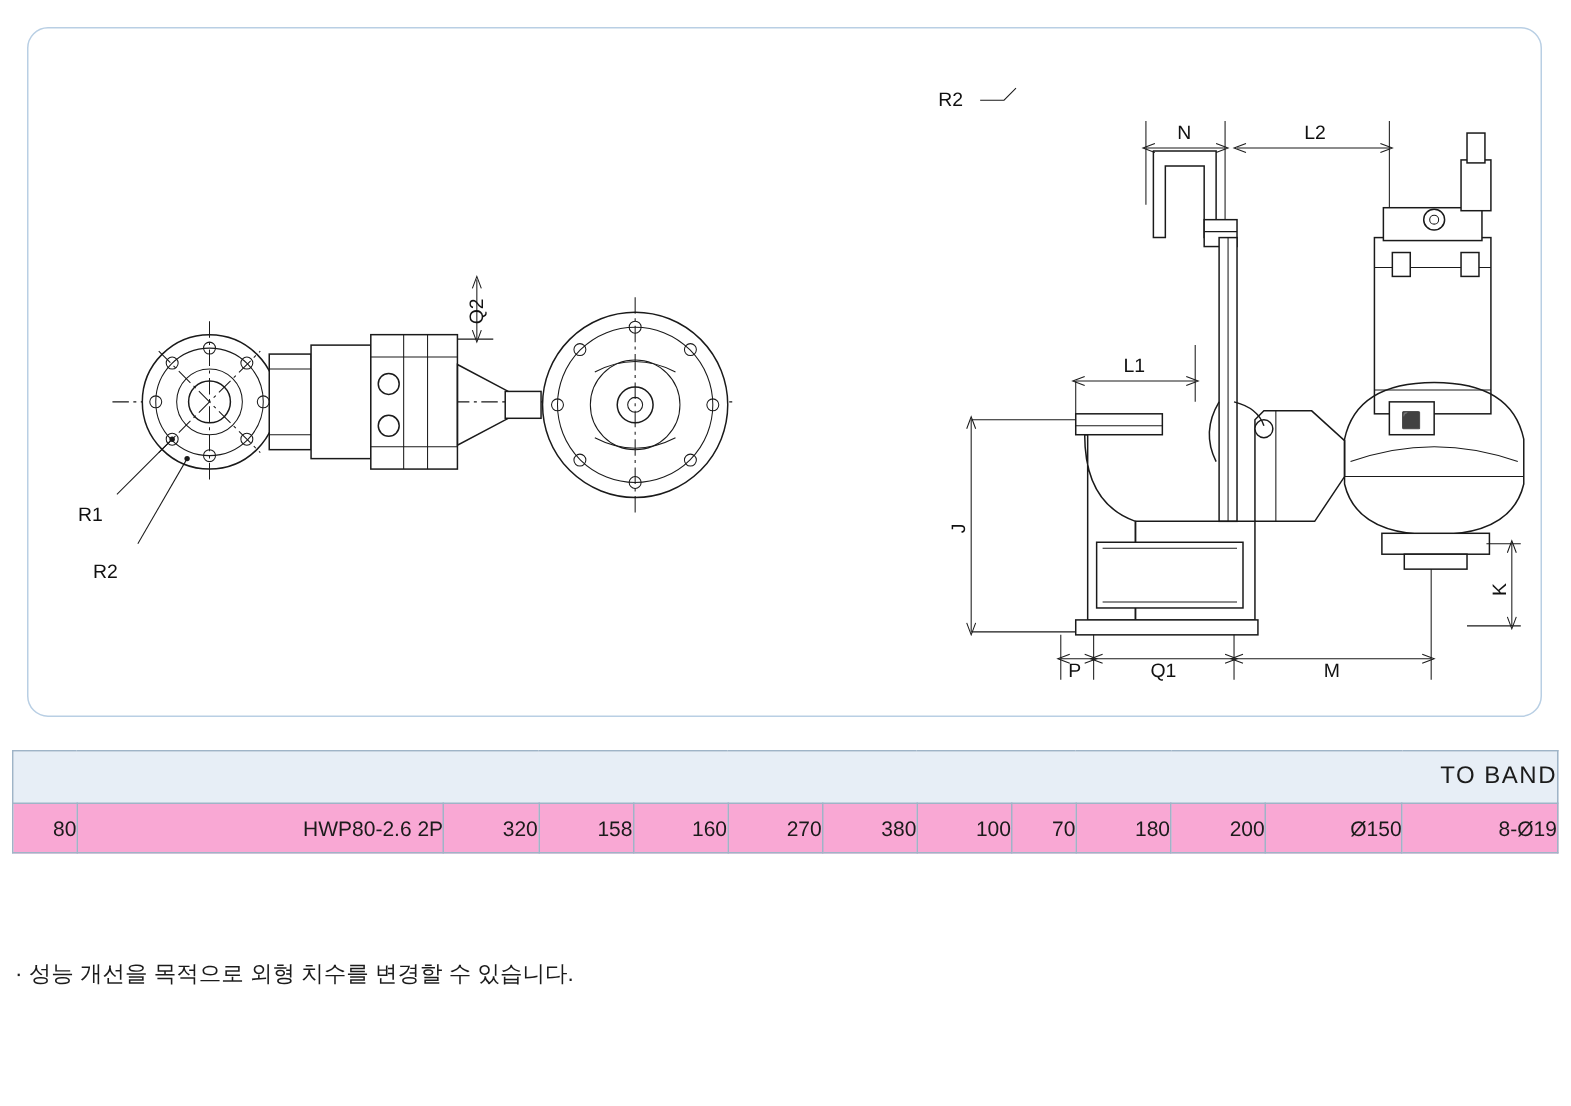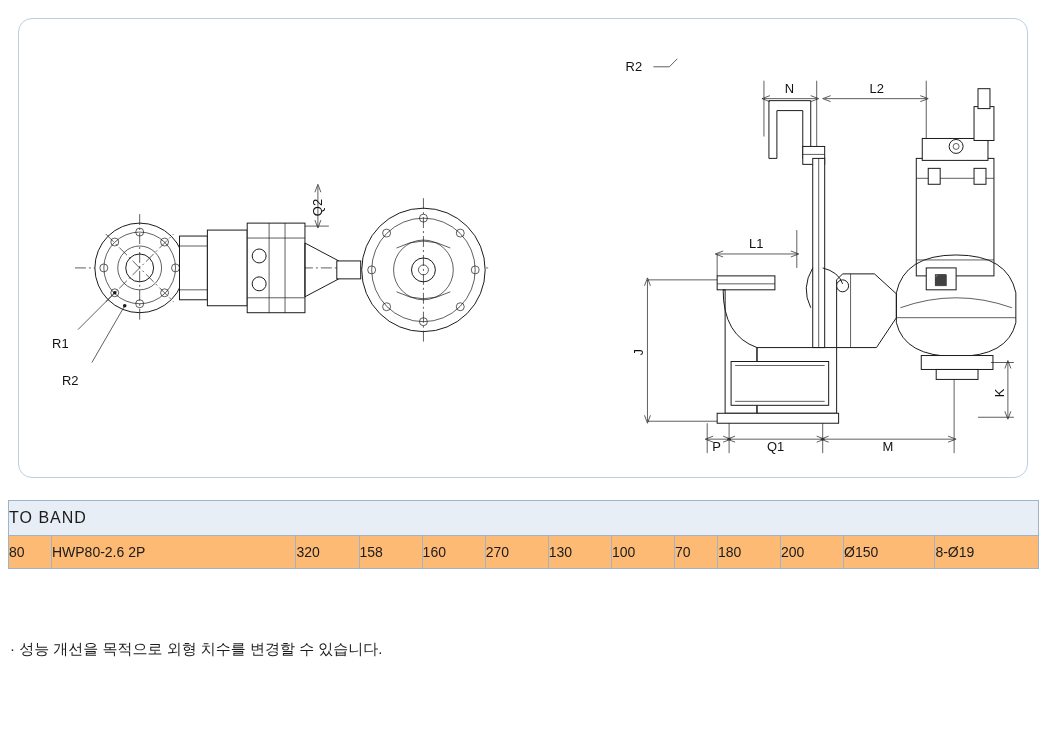--- a/index.html
+++ b/index.html
@@ -39,21 +39,21 @@
   #spec-table {
     position: absolute;
     left: 8px;
     top: 500px;
     width: 1031px;
     border-collapse: collapse;
     font-size: 14px;
   }
   #spec-table th, #spec-table td {
     border: 1px solid #9fb4c7;
-    text-align: left;
+    text-align: right;
     vertical-align: middle;
     padding: 0;
     color: #1b1b1b;
     font-weight: normal;
     margin-top: 36px;
   }
   .title-row th {
     background: #e7eef6;
     height: 34px;
     font-size: 16px;
@@ -62,21 +62,21 @@
   .head-row th {
     background: #e7eef6;
     height: 52px;
     font-size: 14px;
     line-height: 1.25;
   }
   .head-row th.wide { width: 92px; }
   .head-row th.wide2 { width: 130px; }
   .data-row td {
     height: 32px;
-    background: #fdba74;
+    background: #f9a8d4;
     font-size: 14px;
   }
   
   .hatch {
     background-image: repeating-linear-gradient(
       45deg,
       rgba(0,0,0,0.055) 0px,
       rgba(0,0,0,0.055) 1px,
       rgba(0,0,0,0) 1px,
       rgba(0,0,0,0) 5px
@@ -332,21 +332,21 @@
     </tr>
   </thead>
   <tbody>
     <tr class="data-row">
       <td>80</td>
       <td>HWP80-2.6 2P</td>
       <td>320</td>
       <td class="hatch">158</td>
       <td>160</td>
       <td class="hatch">270</td>
-      <td>130</td>
+      <td>380</td>
       <td class="hatch">100</td>
       <td>70</td>
       <td class="hatch">180</td>
       <td>200</td>
       <td class="hatch">Ø150</td>
       <td>8-Ø19</td>
     </tr>
   </tbody>
 </table>
 

